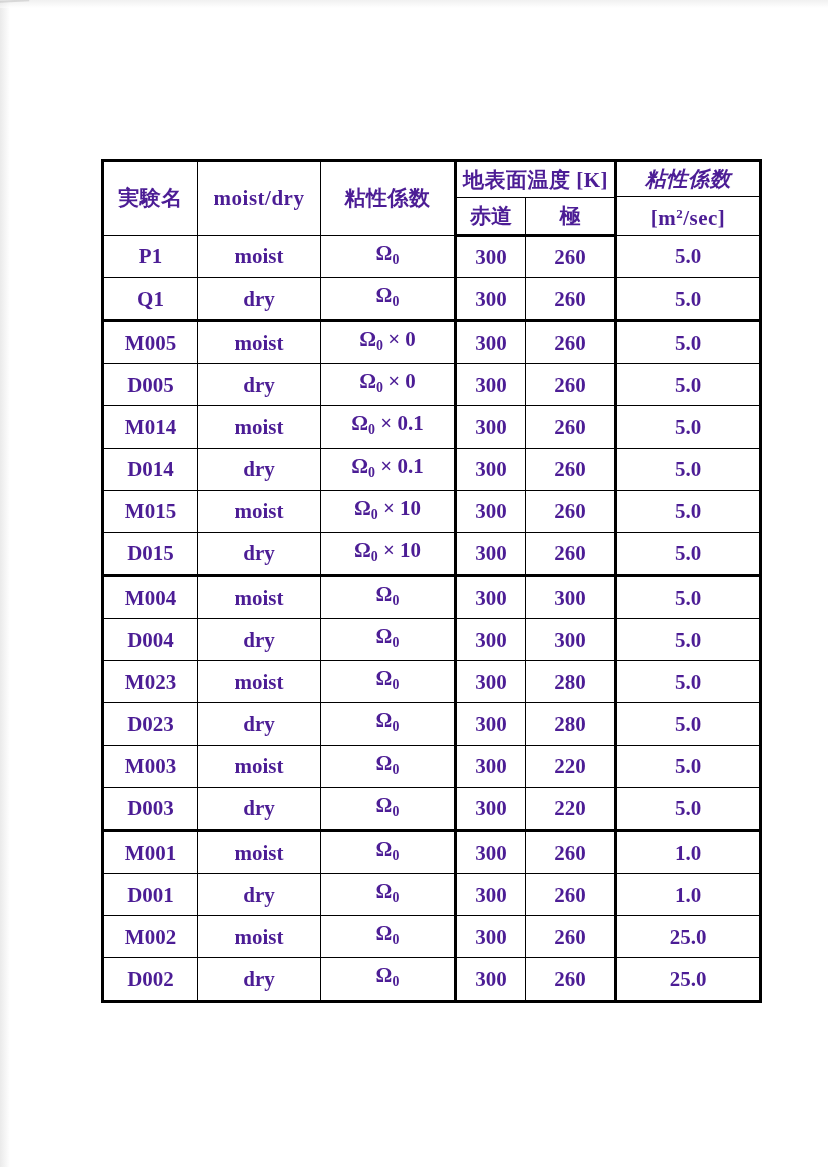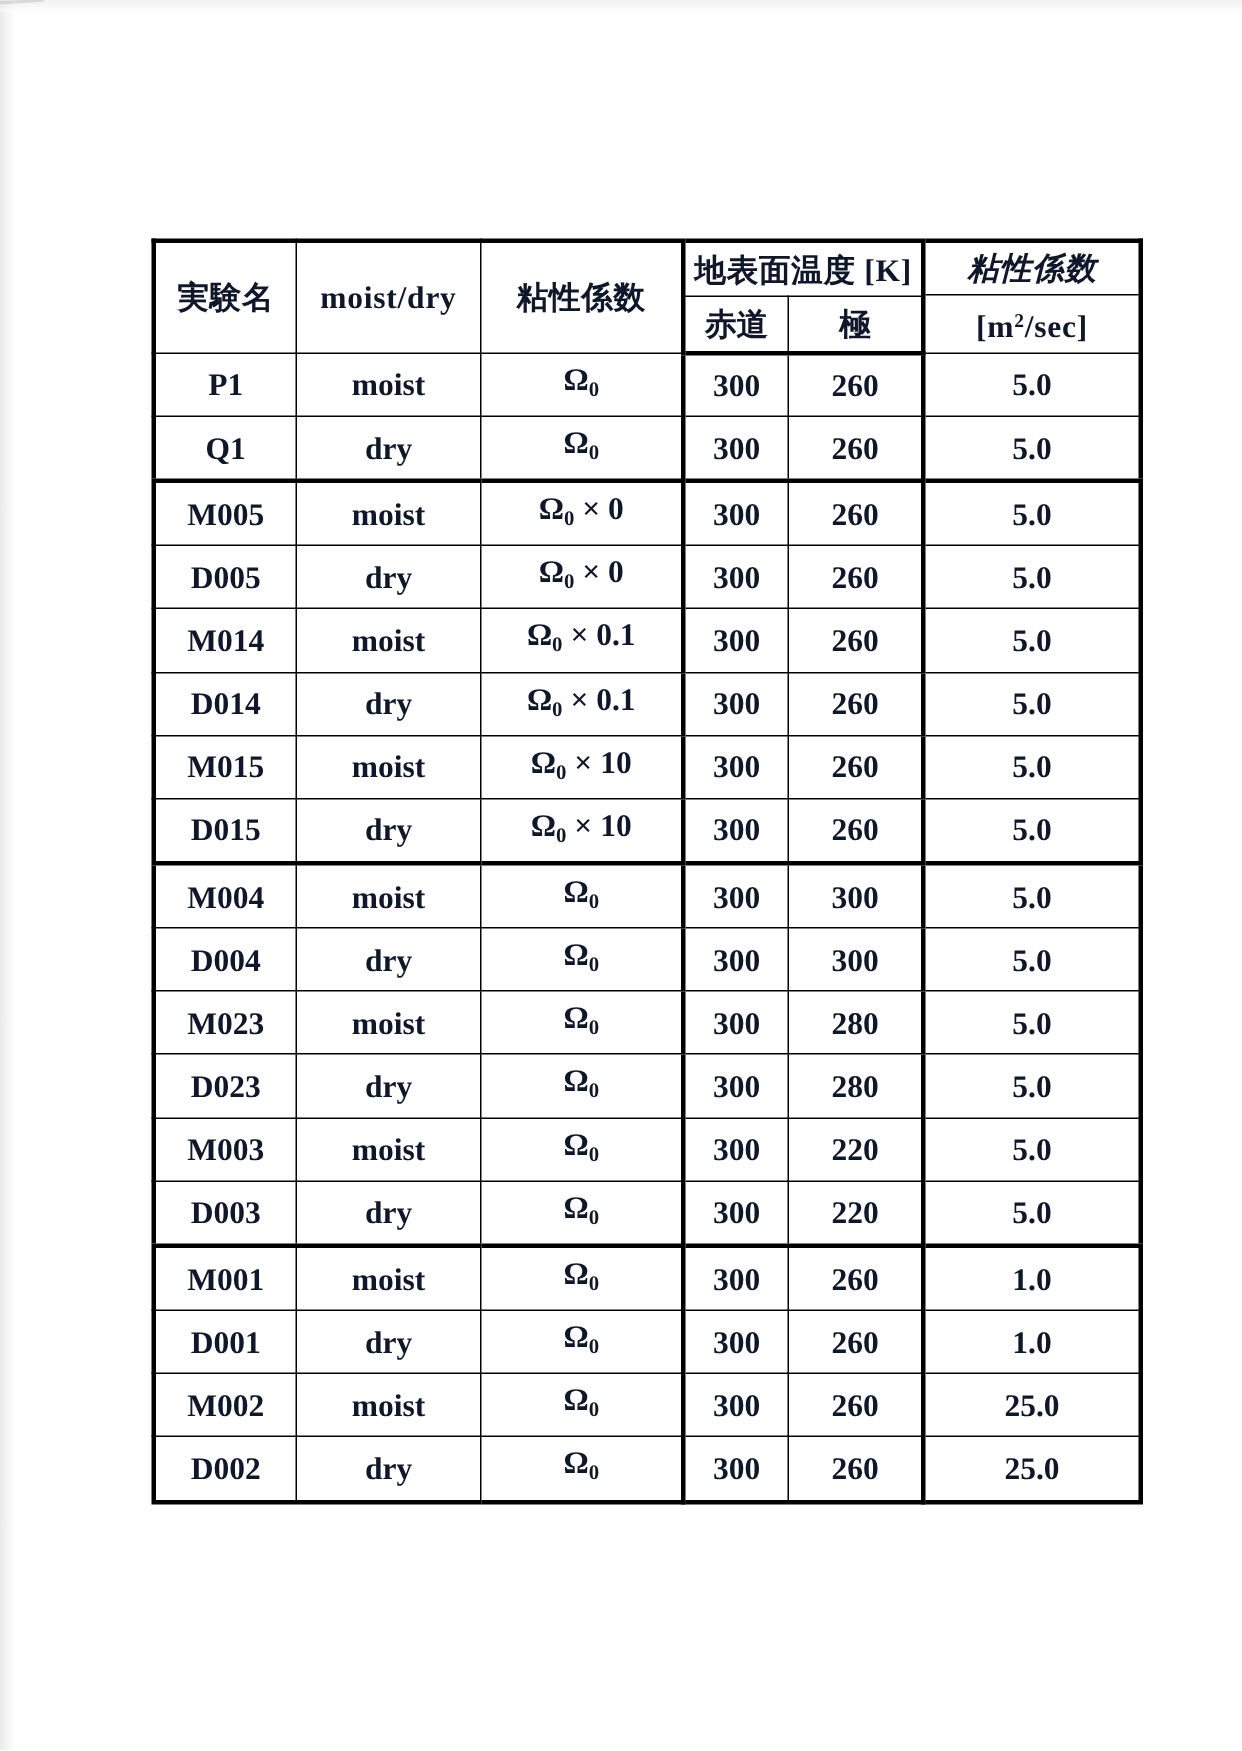--- a/index.html
+++ b/index.html
@@ -45,21 +45,21 @@
   .table-wrap {
     position: absolute;
     left: 101px;
     top: 159px;
     width: 658px;
   }
   table.spec {
     border-collapse: collapse;
     width: 658px;
     table-layout: fixed;
-    color: #0f172a;
+    color: #4c1d95;
   }
   table.spec td, table.spec th {
     border: 1px solid #000;
     text-align: center;
     vertical-align: middle;
     font-weight: bold;
     font-size: 21px;
     padding: 0;
     height: 34px;
     line-height: 34px;

